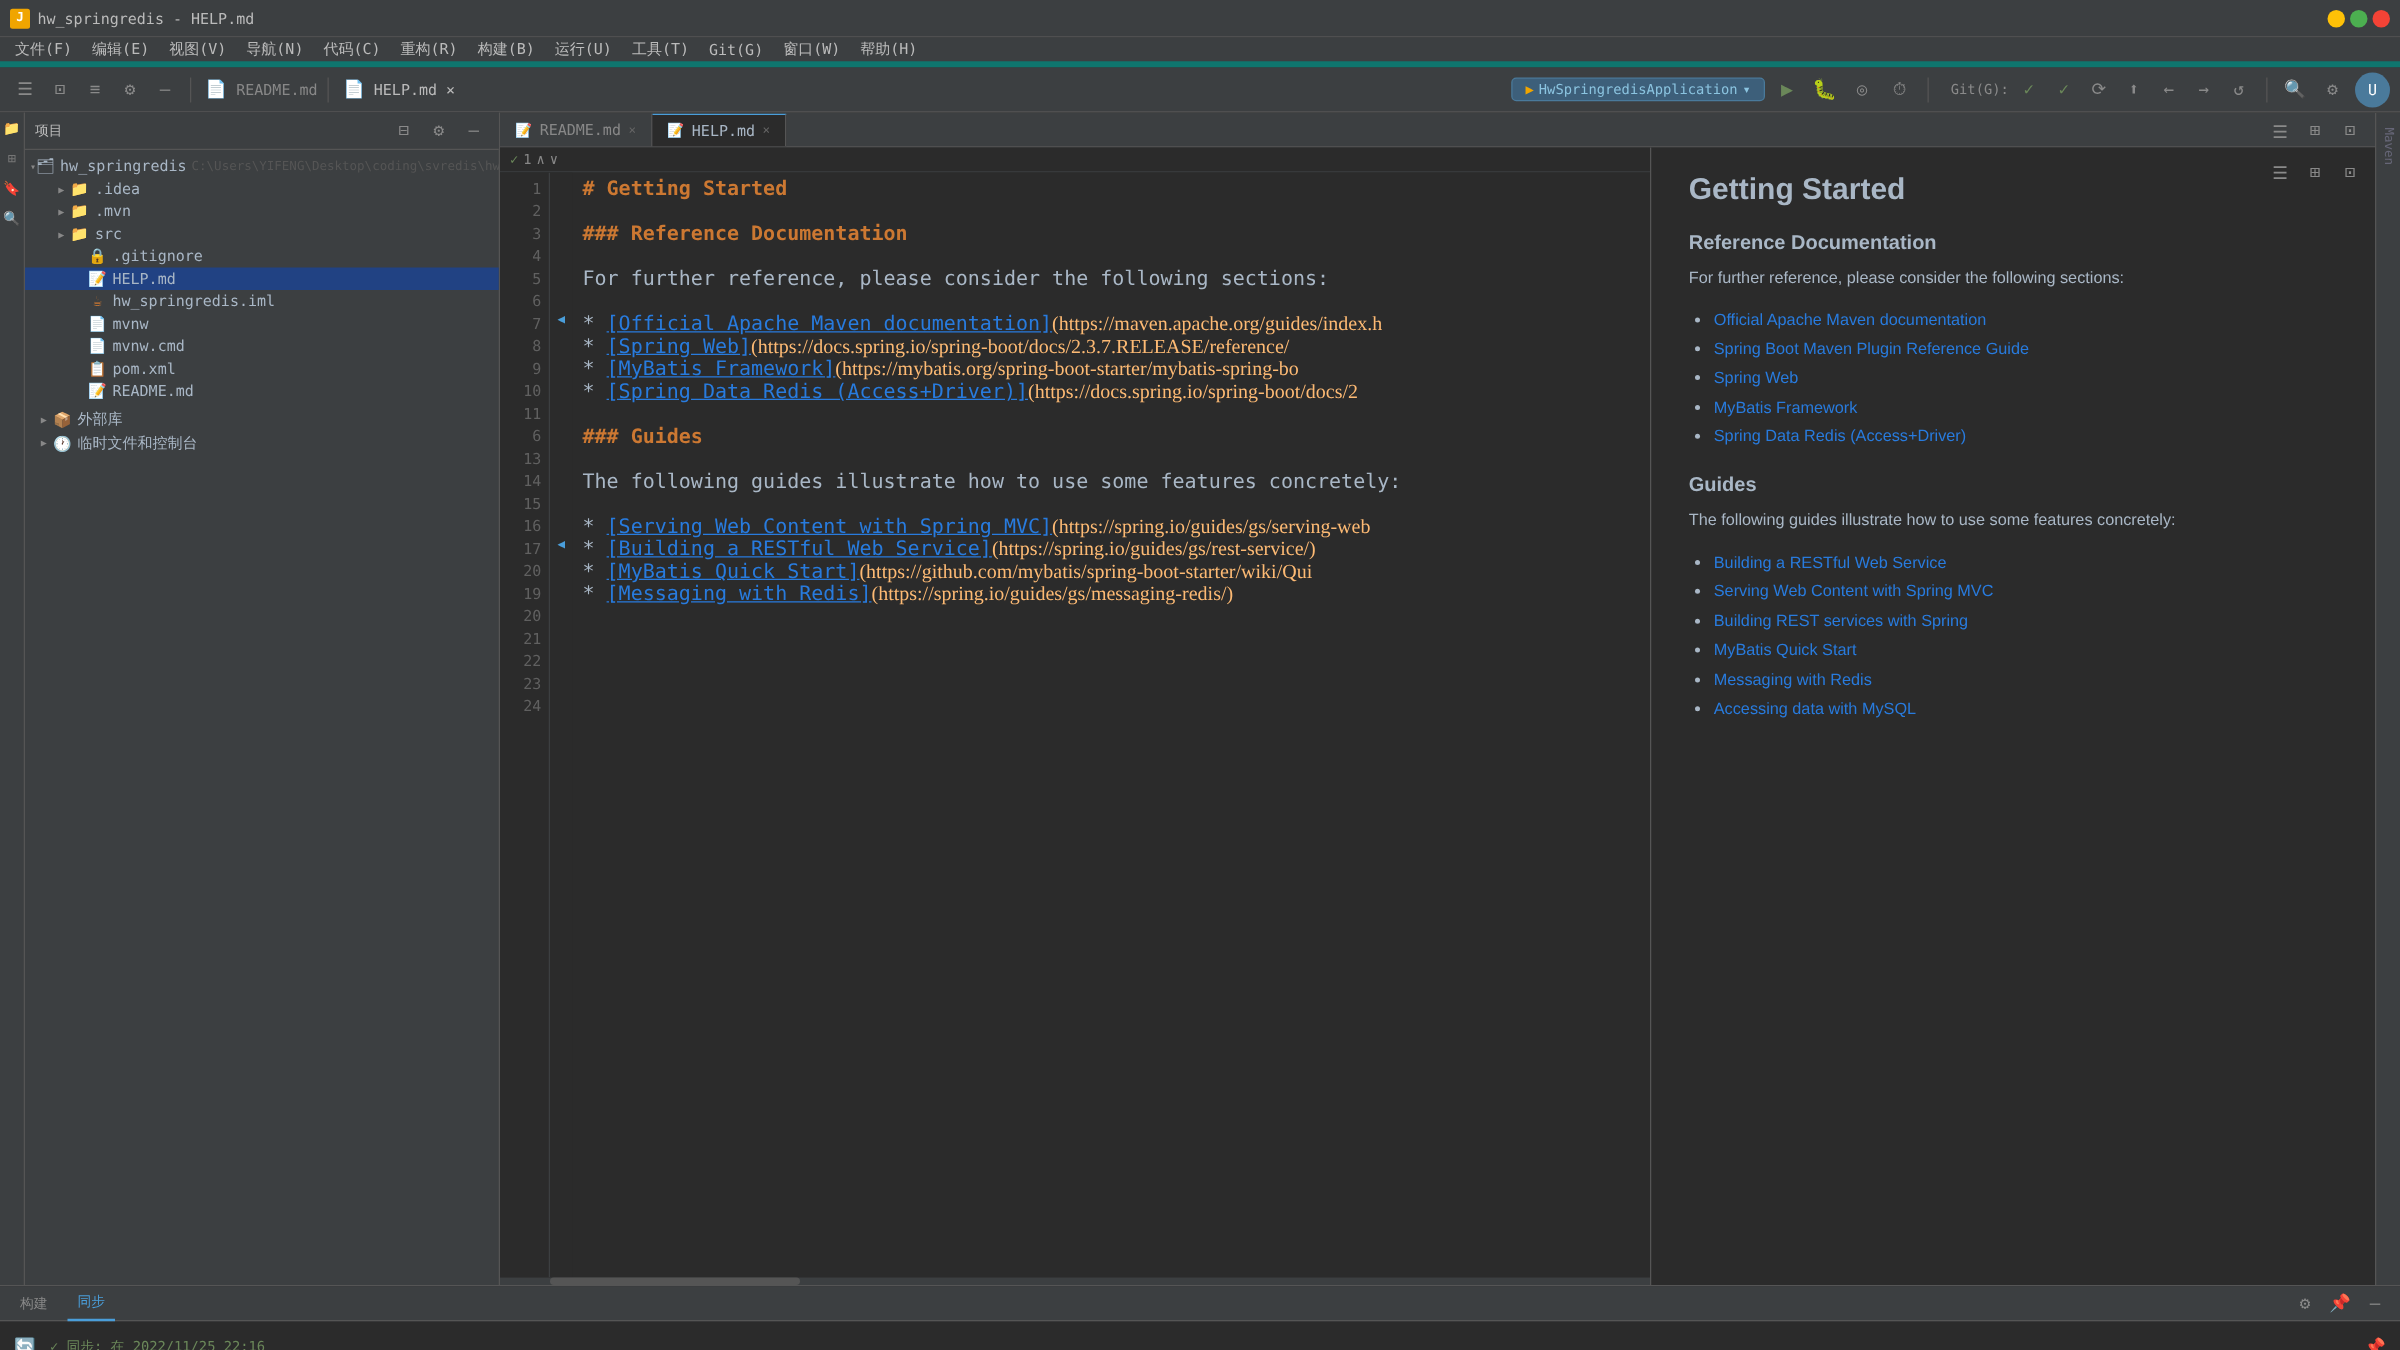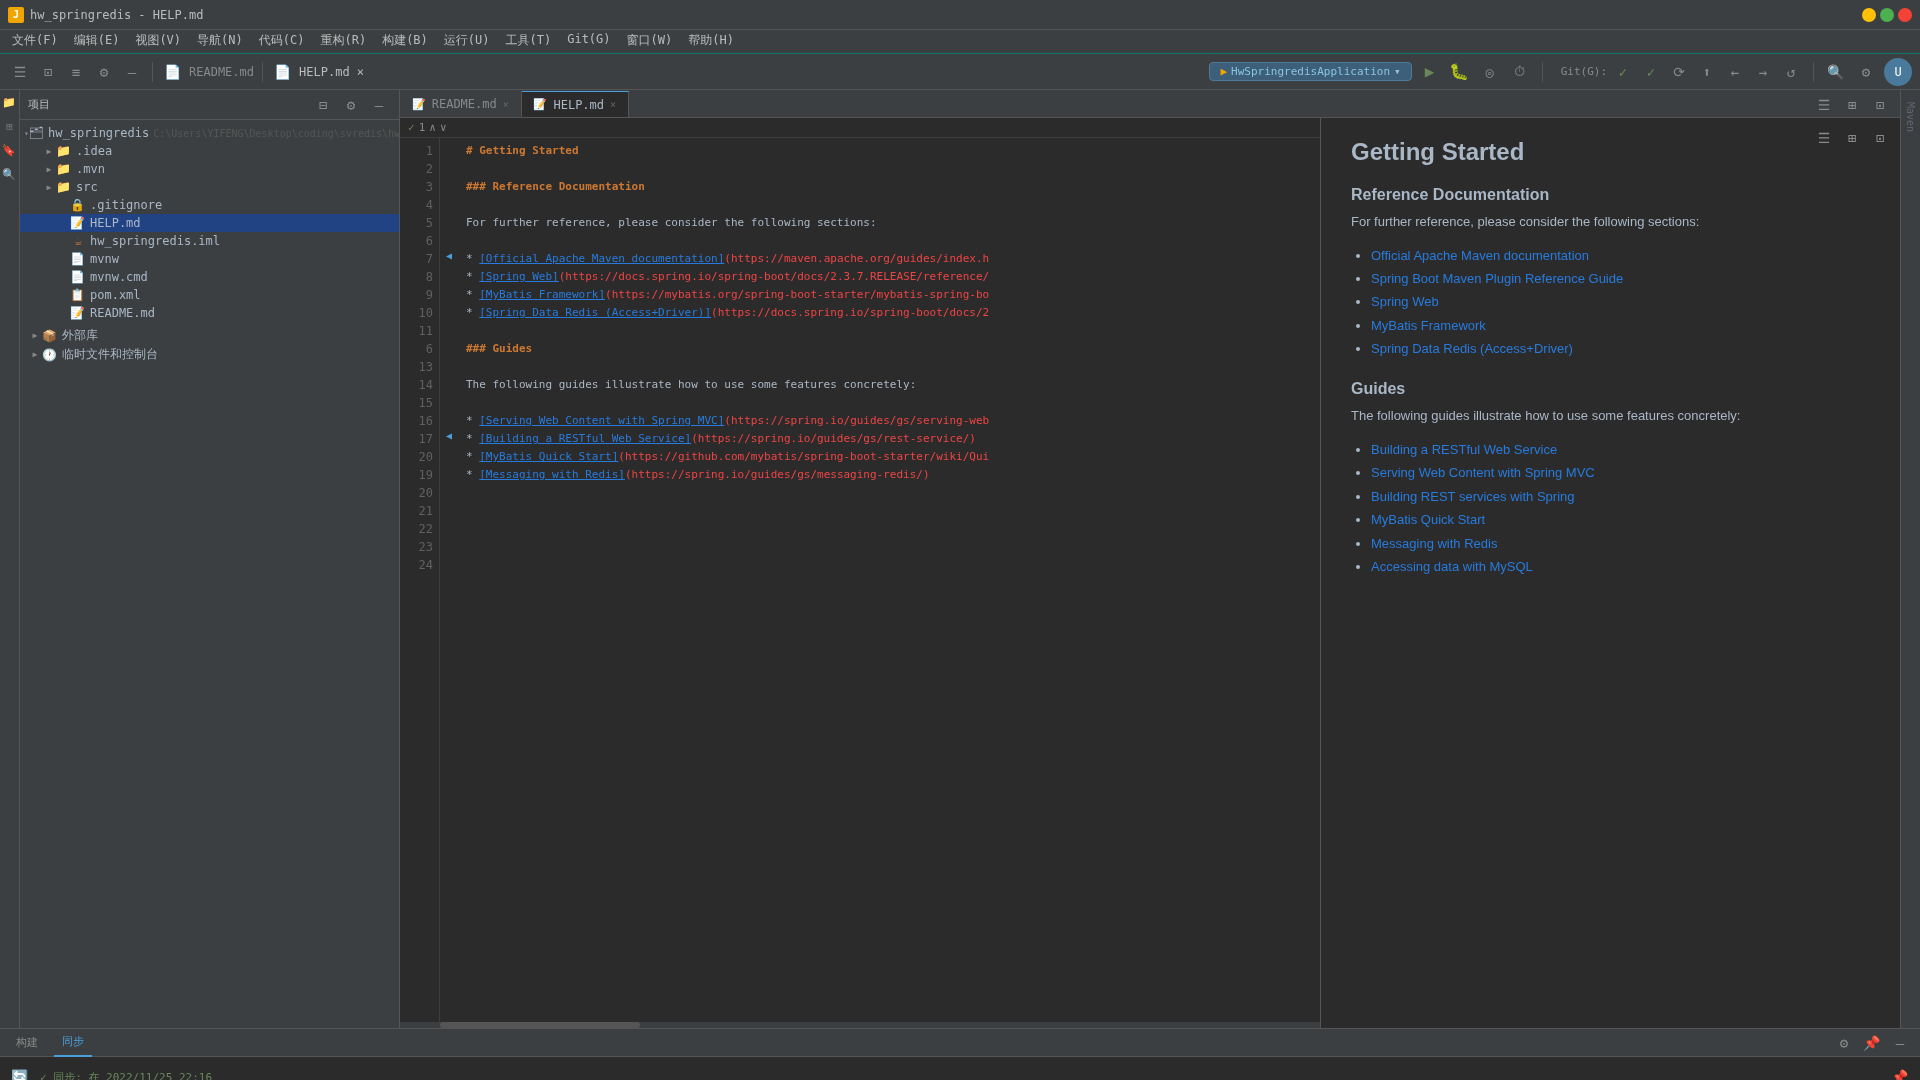--- a/index.html
+++ b/index.html
@@ -46,22 +46,23 @@
     }
     #titlebar .win-btn.minimize { background: #ffc107; }
     #titlebar .win-btn.maximize { background: #4caf50; }
     #titlebar .win-btn.close { background: #f44336; }
 
     
     #menubar {
       background: #3c3f41;
       height: 24px;
       display: flex;
+      align-items: center;
       padding: 0 4px;
-      border-bottom: 1px solid #0f766e;
+      border-bottom: 5px solid #0f766e;
       font-size: 12px;
       color: #bbb;
     }
     #menubar .menu-item {
       padding: 2px 8px;
       cursor: pointer;
       border-radius: 2px;
     }
 
     
@@ -247,25 +248,25 @@
     }
     #code-content {
       flex: 1;
       padding: 4px 8px;
       overflow-x: auto;
     }
     .code-line {
       line-height: 18px;
       height: 18px;
       white-space: pre;
-      font-size: 11px;
+      font-size: 16px;
     }
     .cm-heading { color: #cc7832; font-weight: bold; }
     .cm-link { color: #287bde; text-decoration: underline; }
-    .cm-url { color: #ef4444; }
+    .cm-url { color: #fdba74; font-family: Liberation Serif, serif; }
 
     
     #preview-panel {
       width: 580px;
       background: #2b2b2b;
       border-left: 1px solid #555;
       overflow: auto;
       padding: 20px 30px;
     }
     #preview-panel h1 {

